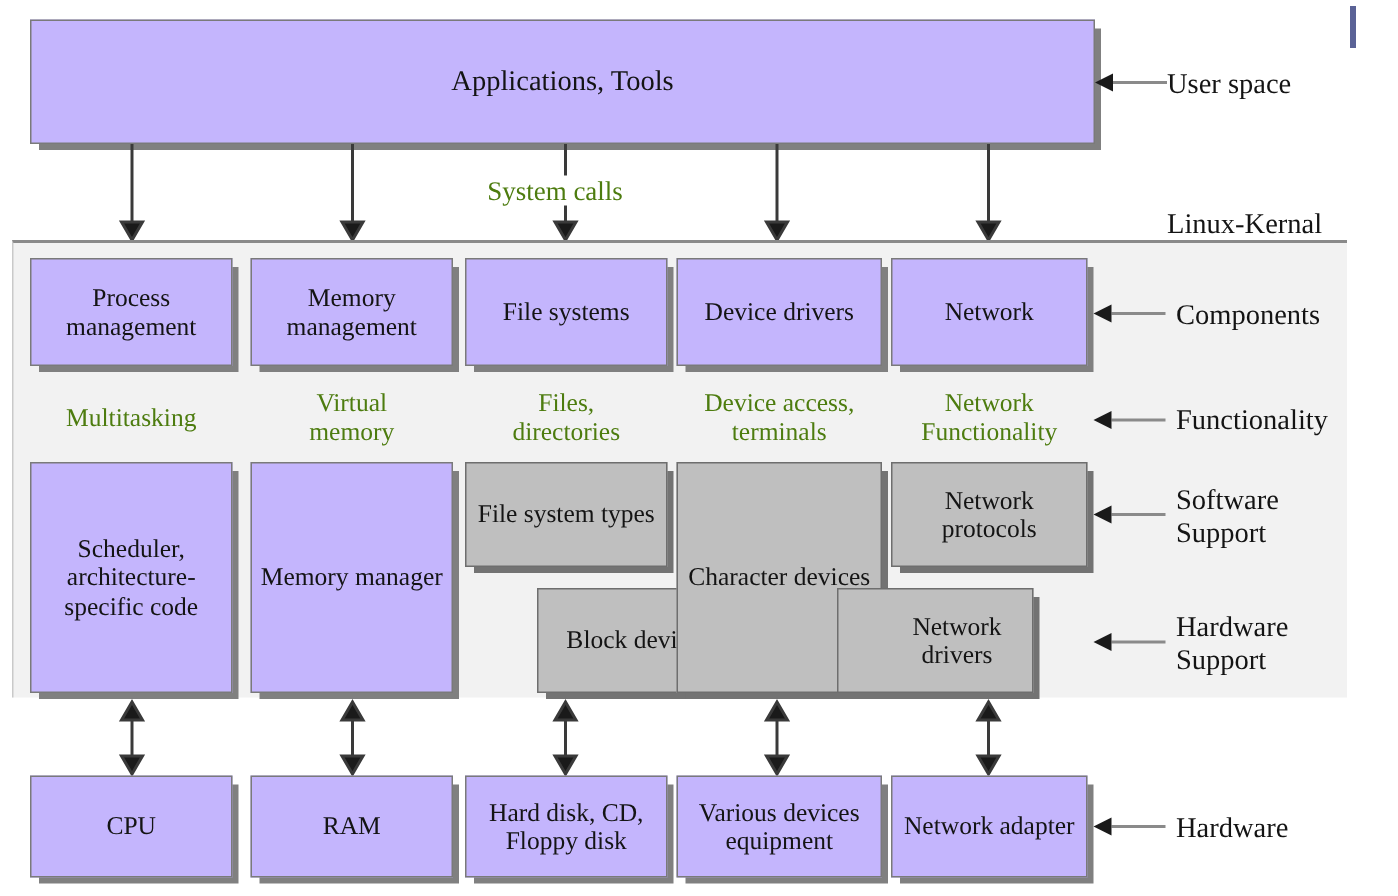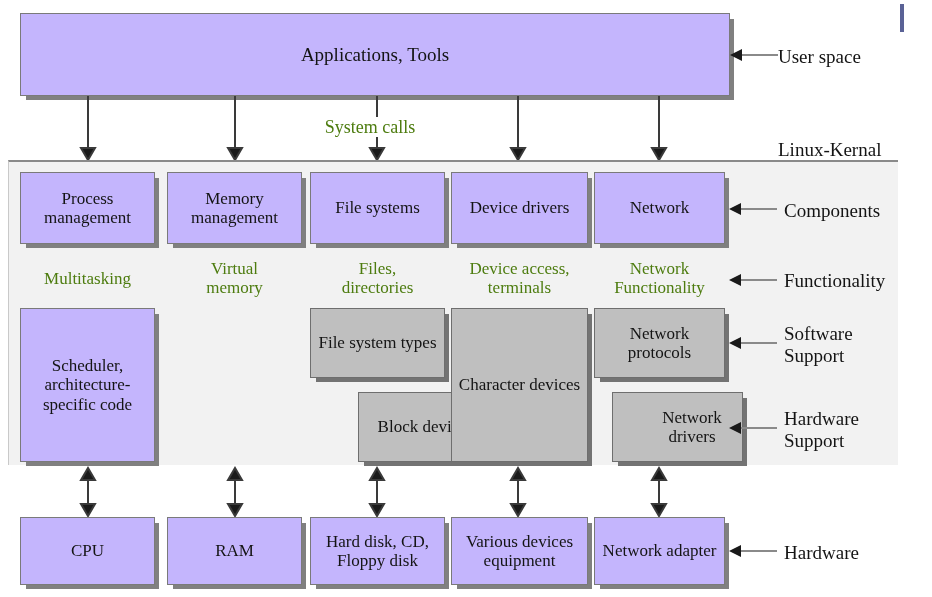--- a/index.html
+++ b/index.html
@@ -173,39 +173,43 @@
     <polygon points="14,3 2,9 14,15" fill="#1a1a1a"></polygon>
   </svg>
   <div class="side-label" style="left:784px; top:270px;">Functionality</div>
 
   <div class="box" style="left:20px; top:308px; width:135px; height:154px;">
     <span class="lbl">Scheduler,
 architecture-
 specific
 code</span>
   </div>
+  <div class="box" style="left:167px; top:308px; width:135px; height:154px;">
+    <span class="lbl">Memory
+manager</span>
+  </div>
 
   <div class="box dark" style="left:310px; top:308px; width:135px; height:70px;">
     <span class="lbl">File system
 types</span>
   </div>
   <div class="box dark" style="left:310px; top:392px; width:135px; height:70px;margin-left:48px;">
     <span class="lbl">Block devices</span>
   </div>
 
   <div class="box dark" style="left:451px; top:308px; width:137px; height:154px;">
     <span class="lbl">Character
 devices</span>
   </div>
 
   <div class="box dark" style="left:594px; top:308px; width:131px; height:70px;">
     <span class="lbl">Network
 protocols</span>
   </div>
-  <div class="box dark" style="left:612px; top:392px; width:131px; height:70px;padding-left:32px;">
+  <div class="box dark" style="left:558px; top:392px; width:131px; height:70px;padding-left:32px;">
     <span class="lbl">Network
 drivers</span>
   </div>
 
   <svg class="arrow-svg" style="left:727px; top:334px; width:52px; height:20px;">
     <line x1="50" y1="9" x2="14" y2="9" stroke="#8a8a8a" stroke-width="2"></line>
     <polygon points="14,3 2,9 14,15" fill="#1a1a1a"></polygon>
   </svg>
   <div class="side-label" style="left:784px; top:323px;">Software
 Support</div>

